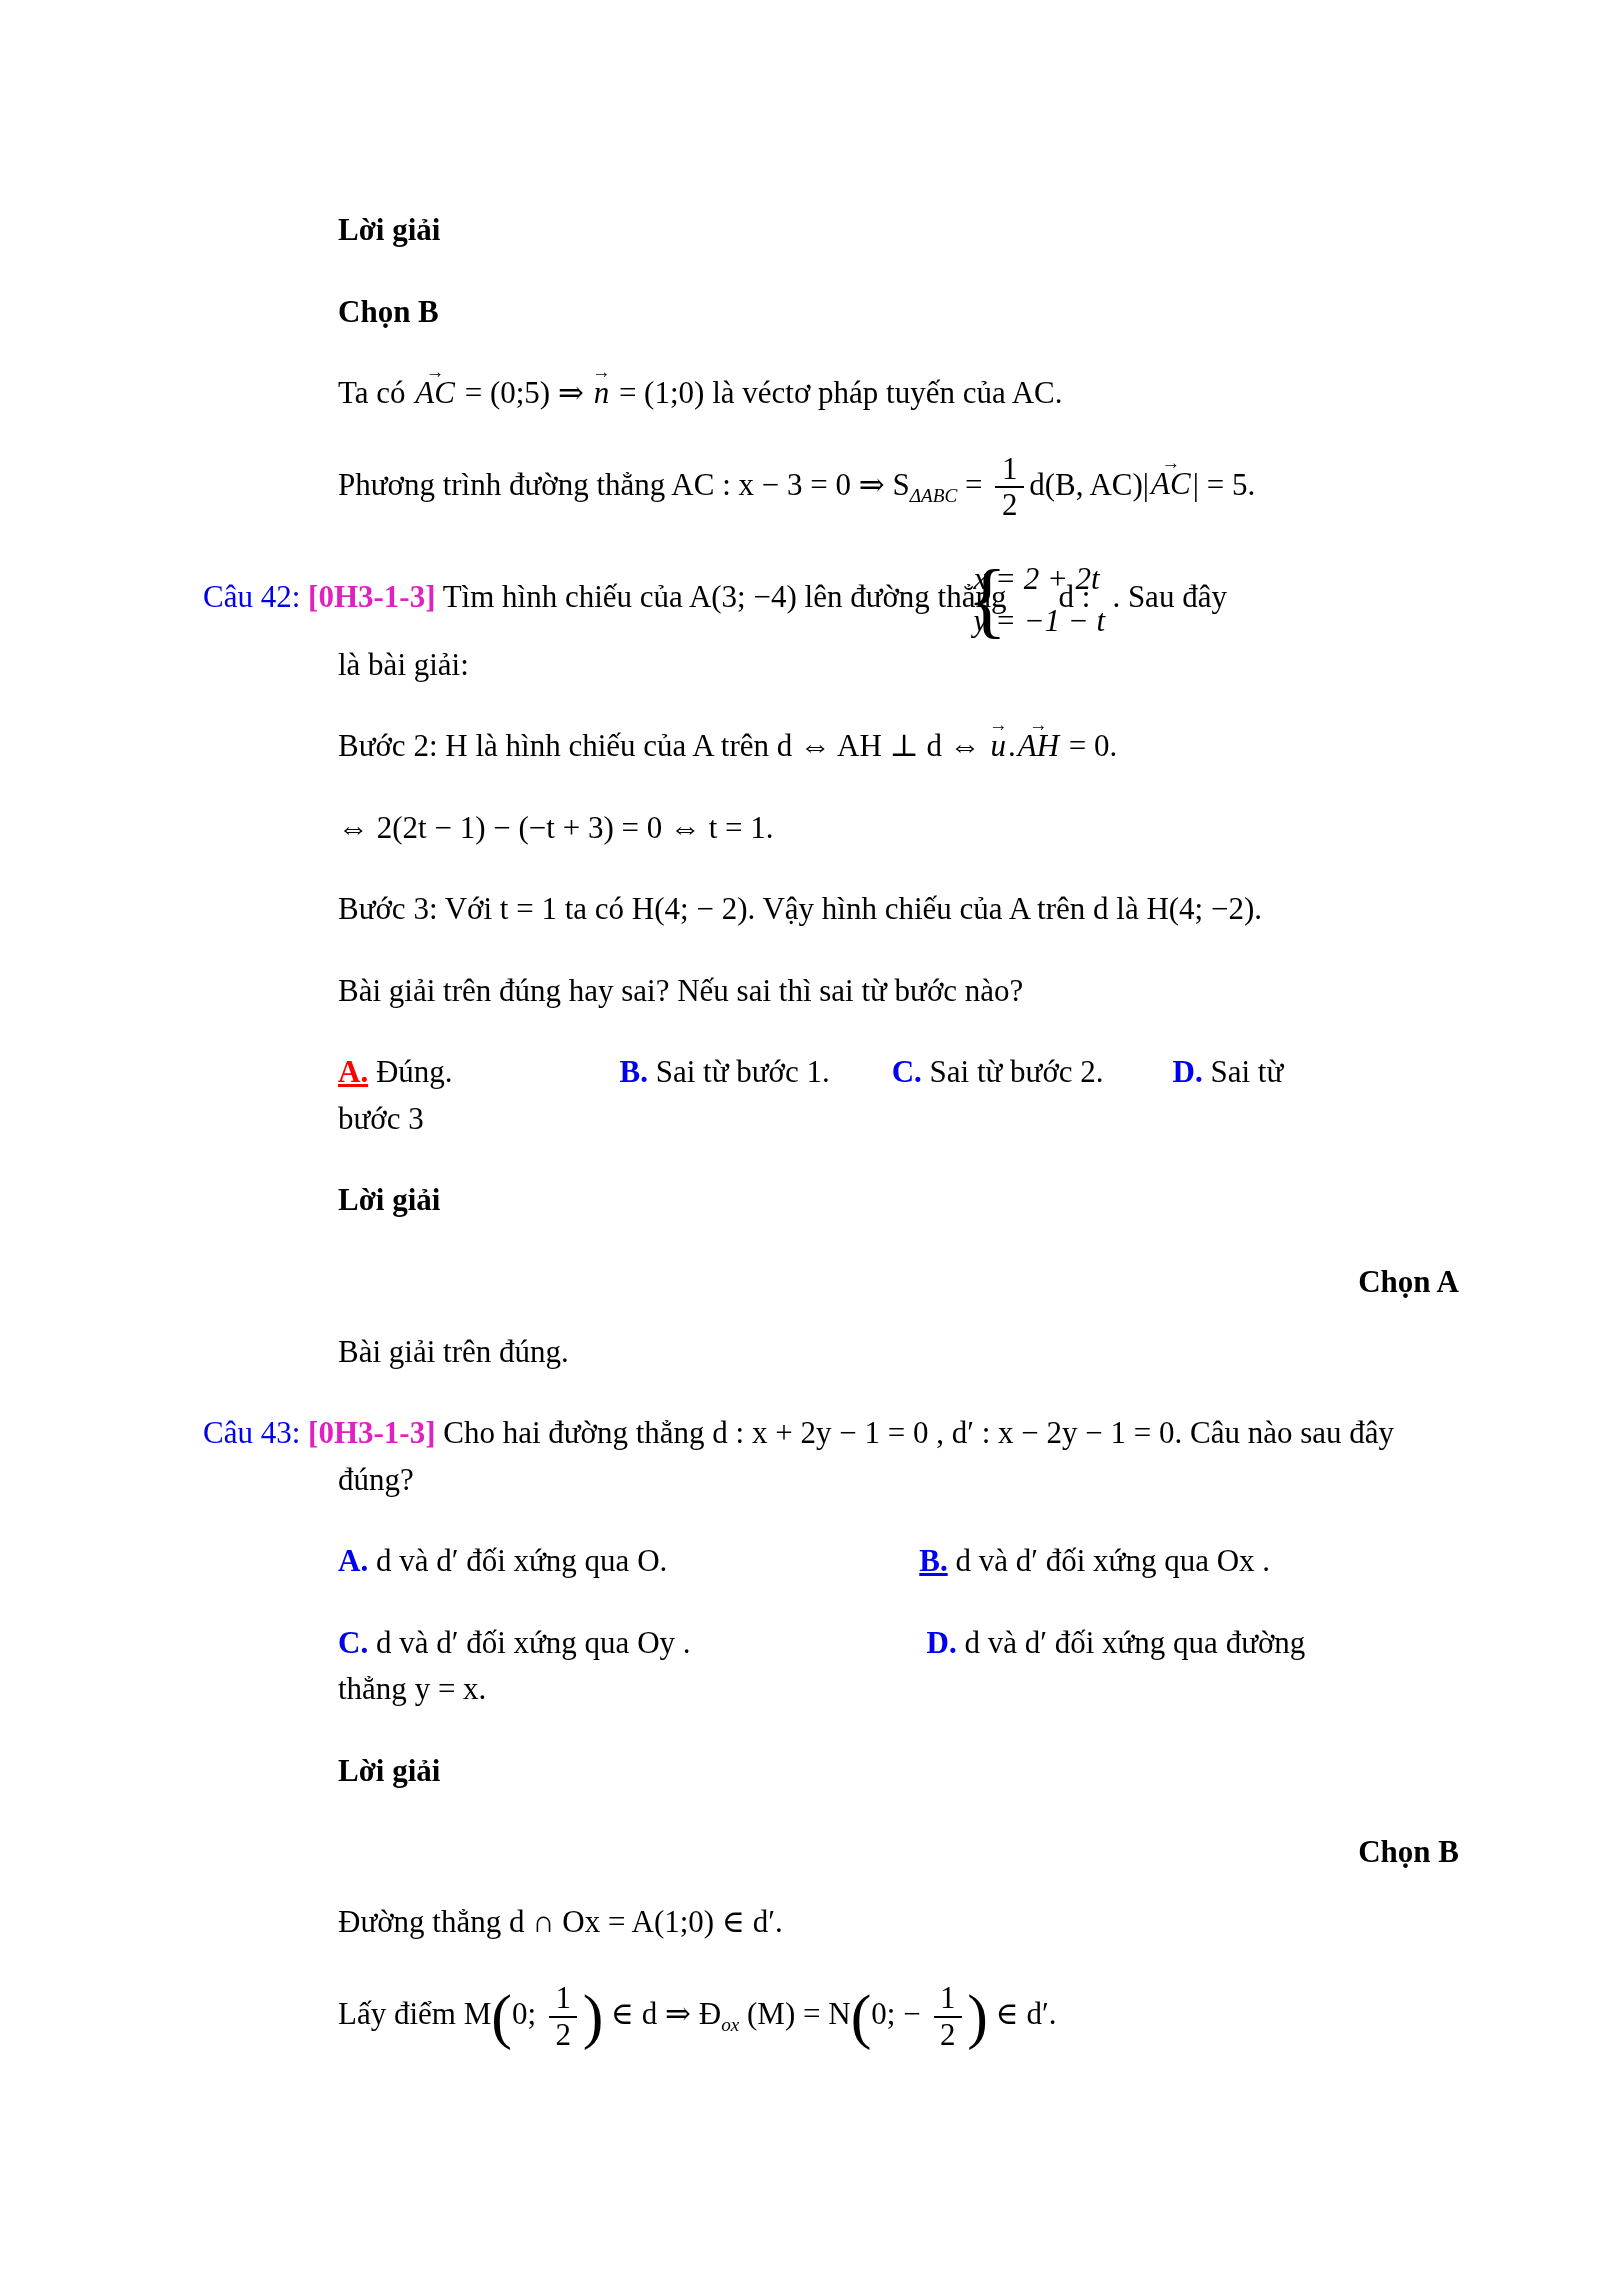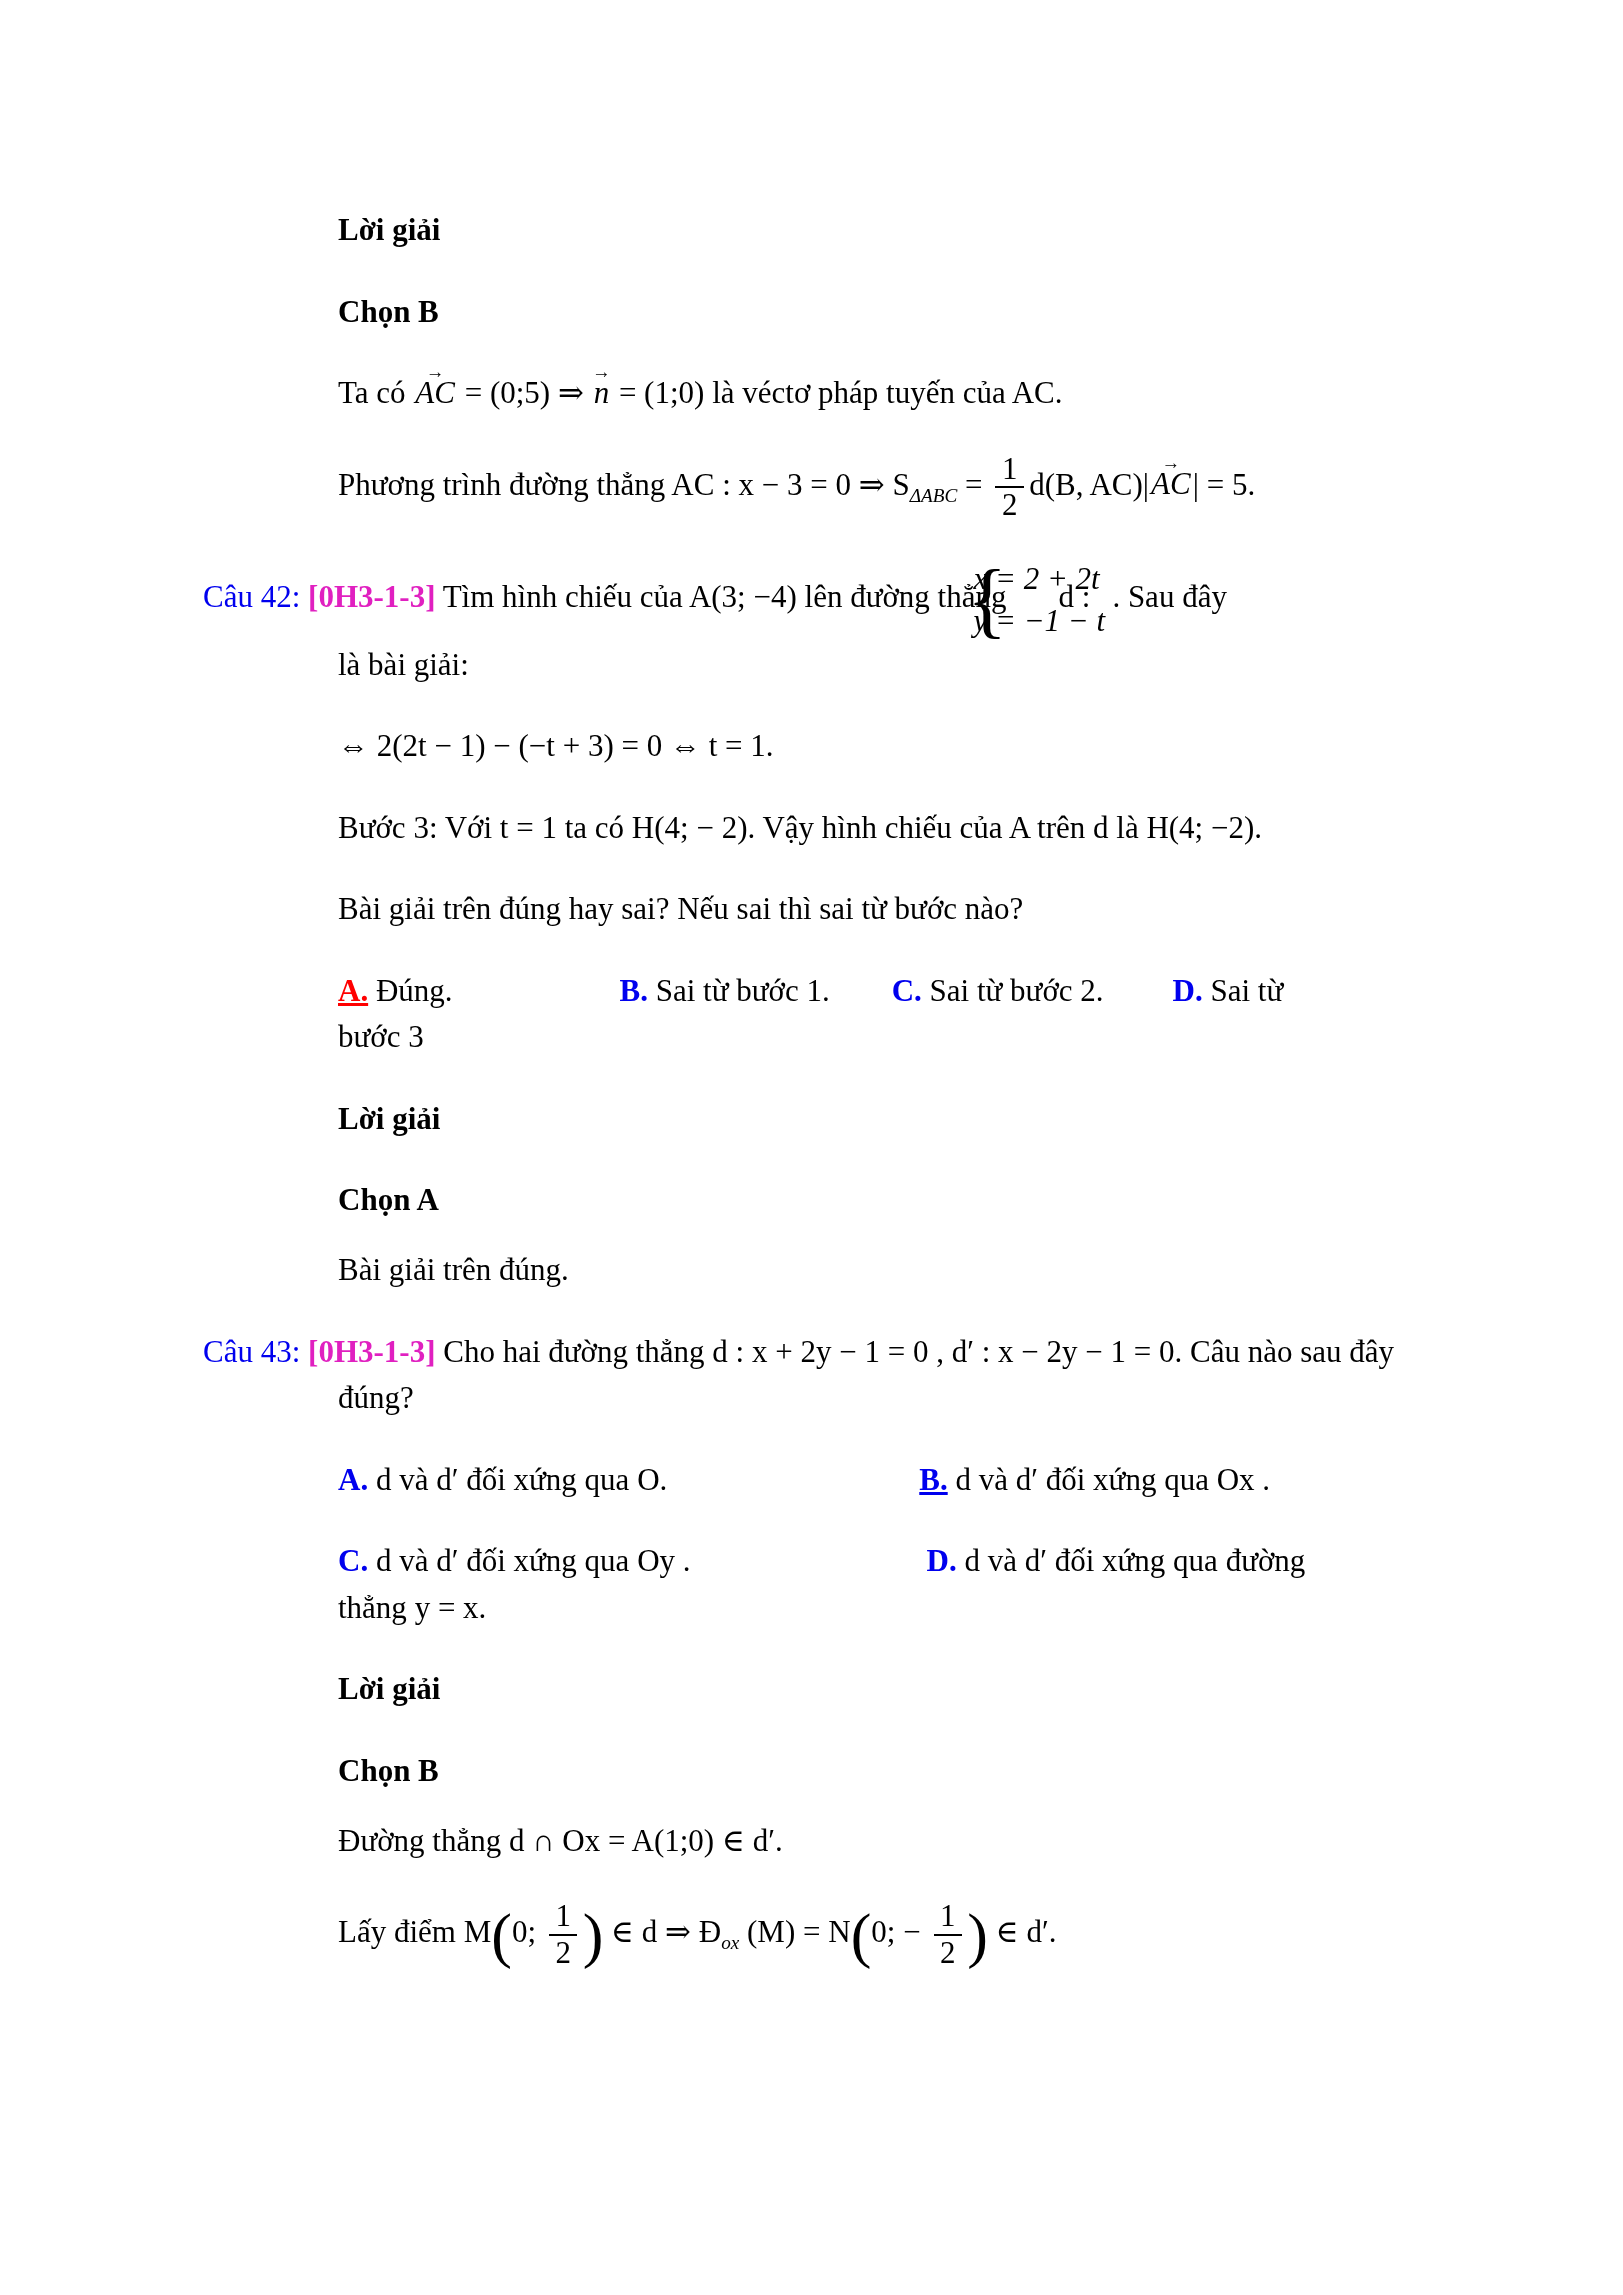--- a/index.html
+++ b/index.html
@@ -11,21 +11,21 @@
   .page{
     width:1623px; min-height:2295px; background:var(--bg); color:var(--text);
     font-family:"Liberation Serif","DejaVu Serif",serif;
     font-size:31px; line-height:1.5;
     padding-top:190px; padding-bottom:144px;
     margin:0 auto; position:relative; overflow:hidden;
   }
   .para{margin:0 164px 35px 338px;}
   .para.center{text-align:left; margin-top:17px;}
   .para.question{margin-top:22px; text-indent:-135px;}
-  .para.tight{margin-bottom:23.6px;}
+  .para.tight{margin-bottom:23.6px;text-align:right;}
   .s-b{font-weight:bold;}
   .s-i{}
   .s-sub{font-size:0.62em; font-style:italic; vertical-align:-0.35em;}
   .s-qlabel{color:var(--question-blue); font-weight:normal;}
   .s-tag{color:var(--tag-magenta); font-weight:bold;}
   .s-optB{color:var(--option-blue); font-weight:bold;}
   .s-optBU{color:var(--option-blue); font-weight:bold; text-decoration:underline;}
   .s-optRU{color:var(--correct-red); font-weight:bold; text-decoration:underline;}
   .s-vec{font-style:italic; position:relative; display:inline-block; padding:0 2px;}
   .s-vec::after{content:"\2192"; position:absolute; left:50%; transform:translateX(-50%);
@@ -52,20 +52,21 @@
           <span class="num">1</span>
           <span class="den">2</span>
         </span><span class="s-i">d</span><span class="s-i">(B, AC)</span><span>|</span><span class="s-vec">AC</span><span>| = 5.</span></p>
       <p class="para question"><span class="s-qlabel">Câu 42:</span><span>  </span><span class="s-tag">[0H3-1-3]</span><span> Tìm hình chiếu của </span><span class="s-i">A</span><span>(3; −4)</span><span> lên đường thẳng</span><span class="s-gap" style="width: 52px;"></span><span class="s-i">d</span><span> : </span><span class="s-cases">
           <span class="brace">{</span>
           <span class="rows">
             <span>x = 2 + 2t</span>
             <span>y = −1 − t</span>
           </span>
         </span><span>. Sau đây</span><br><span>là bài giải:</span></p>
+      <p class="para body"><span class="s-i">Bước 2</span><span>: </span><span class="s-i">H</span><span> là hình chiếu của </span><span class="s-i">A</span><span> trên </span><span class="s-i">d</span><span> ⇔ </span><span class="s-i">AH ⊥ d</span><span> ⇔ </span><span class="s-vec">u</span><span>.</span><span class="s-vec">AH</span><span> = 0.</span></p>
       <p class="para body"><span>⇔ 2(2t − 1) − (−t + 3) = 0 ⇔ </span><span class="s-i">t</span><span> = 1.</span></p>
       <p class="para body"><span class="s-i">Bước 3</span><span>: Với </span><span class="s-i">t = 1</span><span> ta có </span><span class="s-i">H</span><span>(4; − 2)</span><span>. Vậy hình chiếu của </span><span class="s-i">A</span><span> trên </span><span class="s-i">d</span><span> là </span><span class="s-i">H</span><span>(4; −2)</span><span>.</span></p>
       <p class="para body"><span>Bài giải trên đúng hay sai? Nếu sai thì sai từ bước nào?</span></p>
       <p class="para body options"><span class="s-optRU">A.</span><span> Đúng.</span><span class="s-gap" style="width: 167px;"></span><span class="s-optB">B.</span><span> Sai từ bước 1.</span><span class="s-gap" style="width: 62px;"></span><span class="s-optB">C.</span><span> Sai từ bước 2.</span><span class="s-gap" style="width: 69px;"></span><span class="s-optB">D.</span><span> Sai từ</span><br><span>bước 3</span></p>
       <p class="para center"><span class="s-b">Lời giải</span></p>
       <p class="para body tight"><span class="s-b">Chọn A</span></p>
       <p class="para body"><span>Bài giải trên đúng.</span></p>
       <p class="para question"><span class="s-qlabel">Câu 43:</span><span>  </span><span class="s-tag">[0H3-1-3]</span><span> Cho hai đường thẳng </span><span class="s-i">d : x + 2y − 1 = 0</span><span> , </span><span class="s-i">d′ : x − 2y − 1 = 0.</span><span> Câu nào sau đây</span><br><span>đúng?</span></p>
       <p class="para body options"><span class="s-optB">A.</span><span> </span><span class="s-i">d</span><span> và </span><span class="s-i">d′</span><span> đối xứng qua </span><span class="s-i">O.</span><span class="s-gap" style="width: 252px;"></span><span class="s-optBU">B.</span><span> </span><span class="s-i">d</span><span> và </span><span class="s-i">d′</span><span> đối xứng qua </span><span class="s-i">Ox</span><span> .</span></p>
       <p class="para body options"><span class="s-optB">C.</span><span> </span><span class="s-i">d</span><span> và </span><span class="s-i">d′</span><span> đối xứng qua </span><span class="s-i">Oy</span><span> .</span><span class="s-gap" style="width: 236px;"></span><span class="s-optB">D.</span><span> </span><span class="s-i">d</span><span>  và  </span><span class="s-i">d′</span><span> đối xứng qua đường</span><br><span>thẳng  </span><span class="s-i">y = x.</span></p>

